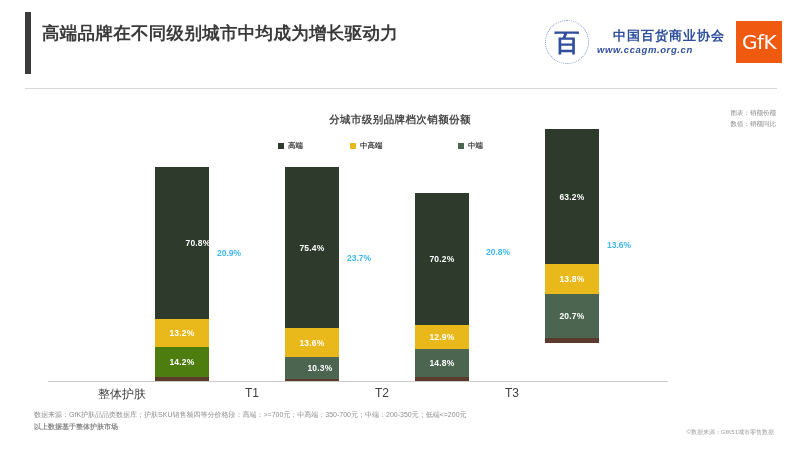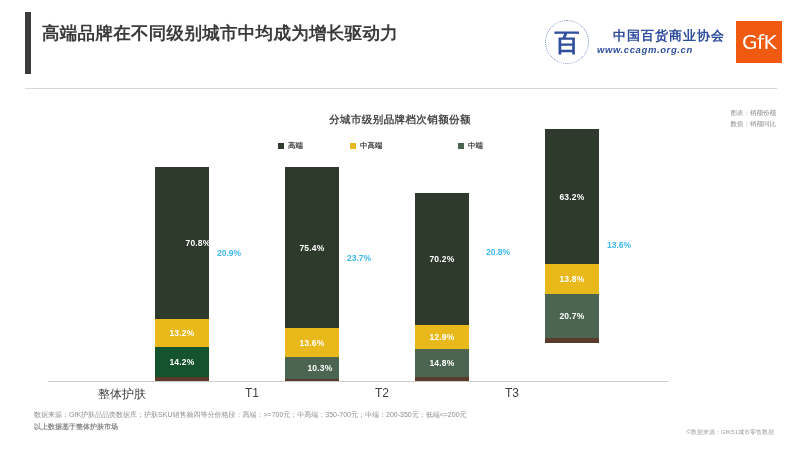--- a/index.html
+++ b/index.html
@@ -127,21 +127,21 @@
     </div>
 
   <div class="plot">
       <div class="bar" style="left: 95px; height: 214px;">
         <div class="seg" style="height: 151.512px; background: rgb(45, 58, 44); padding-left: 32px;">
           <span class="seg-label">70.8%</span>
         </div>
         <div class="seg" style="height: 28.248px; background: rgb(233, 184, 27);">
           <span class="seg-label">13.2%</span>
         </div>
-        <div class="seg" style="height: 30.388px; background: #14532d;">
+        <div class="seg" style="height: 30.388px; background: #4d7c0f;">
           <span class="seg-label">14.2%</span>
         </div>
         <div class="seg" style="height: 3.852px; background: rgb(90, 58, 42);"></div>
       </div>
       <div class="yoy" style="color: rgb(63, 184, 239); left: 157px; top: 80.756px;">20.9%</div>
       <div class="bar" style="left: 225px; height: 214px;">
         <div class="seg" style="height: 161.356px; background: rgb(45, 58, 44);">
           <span class="seg-label">75.4%</span>
         </div>
         <div class="seg" style="height: 29.104px; background: rgb(233, 184, 27);">

